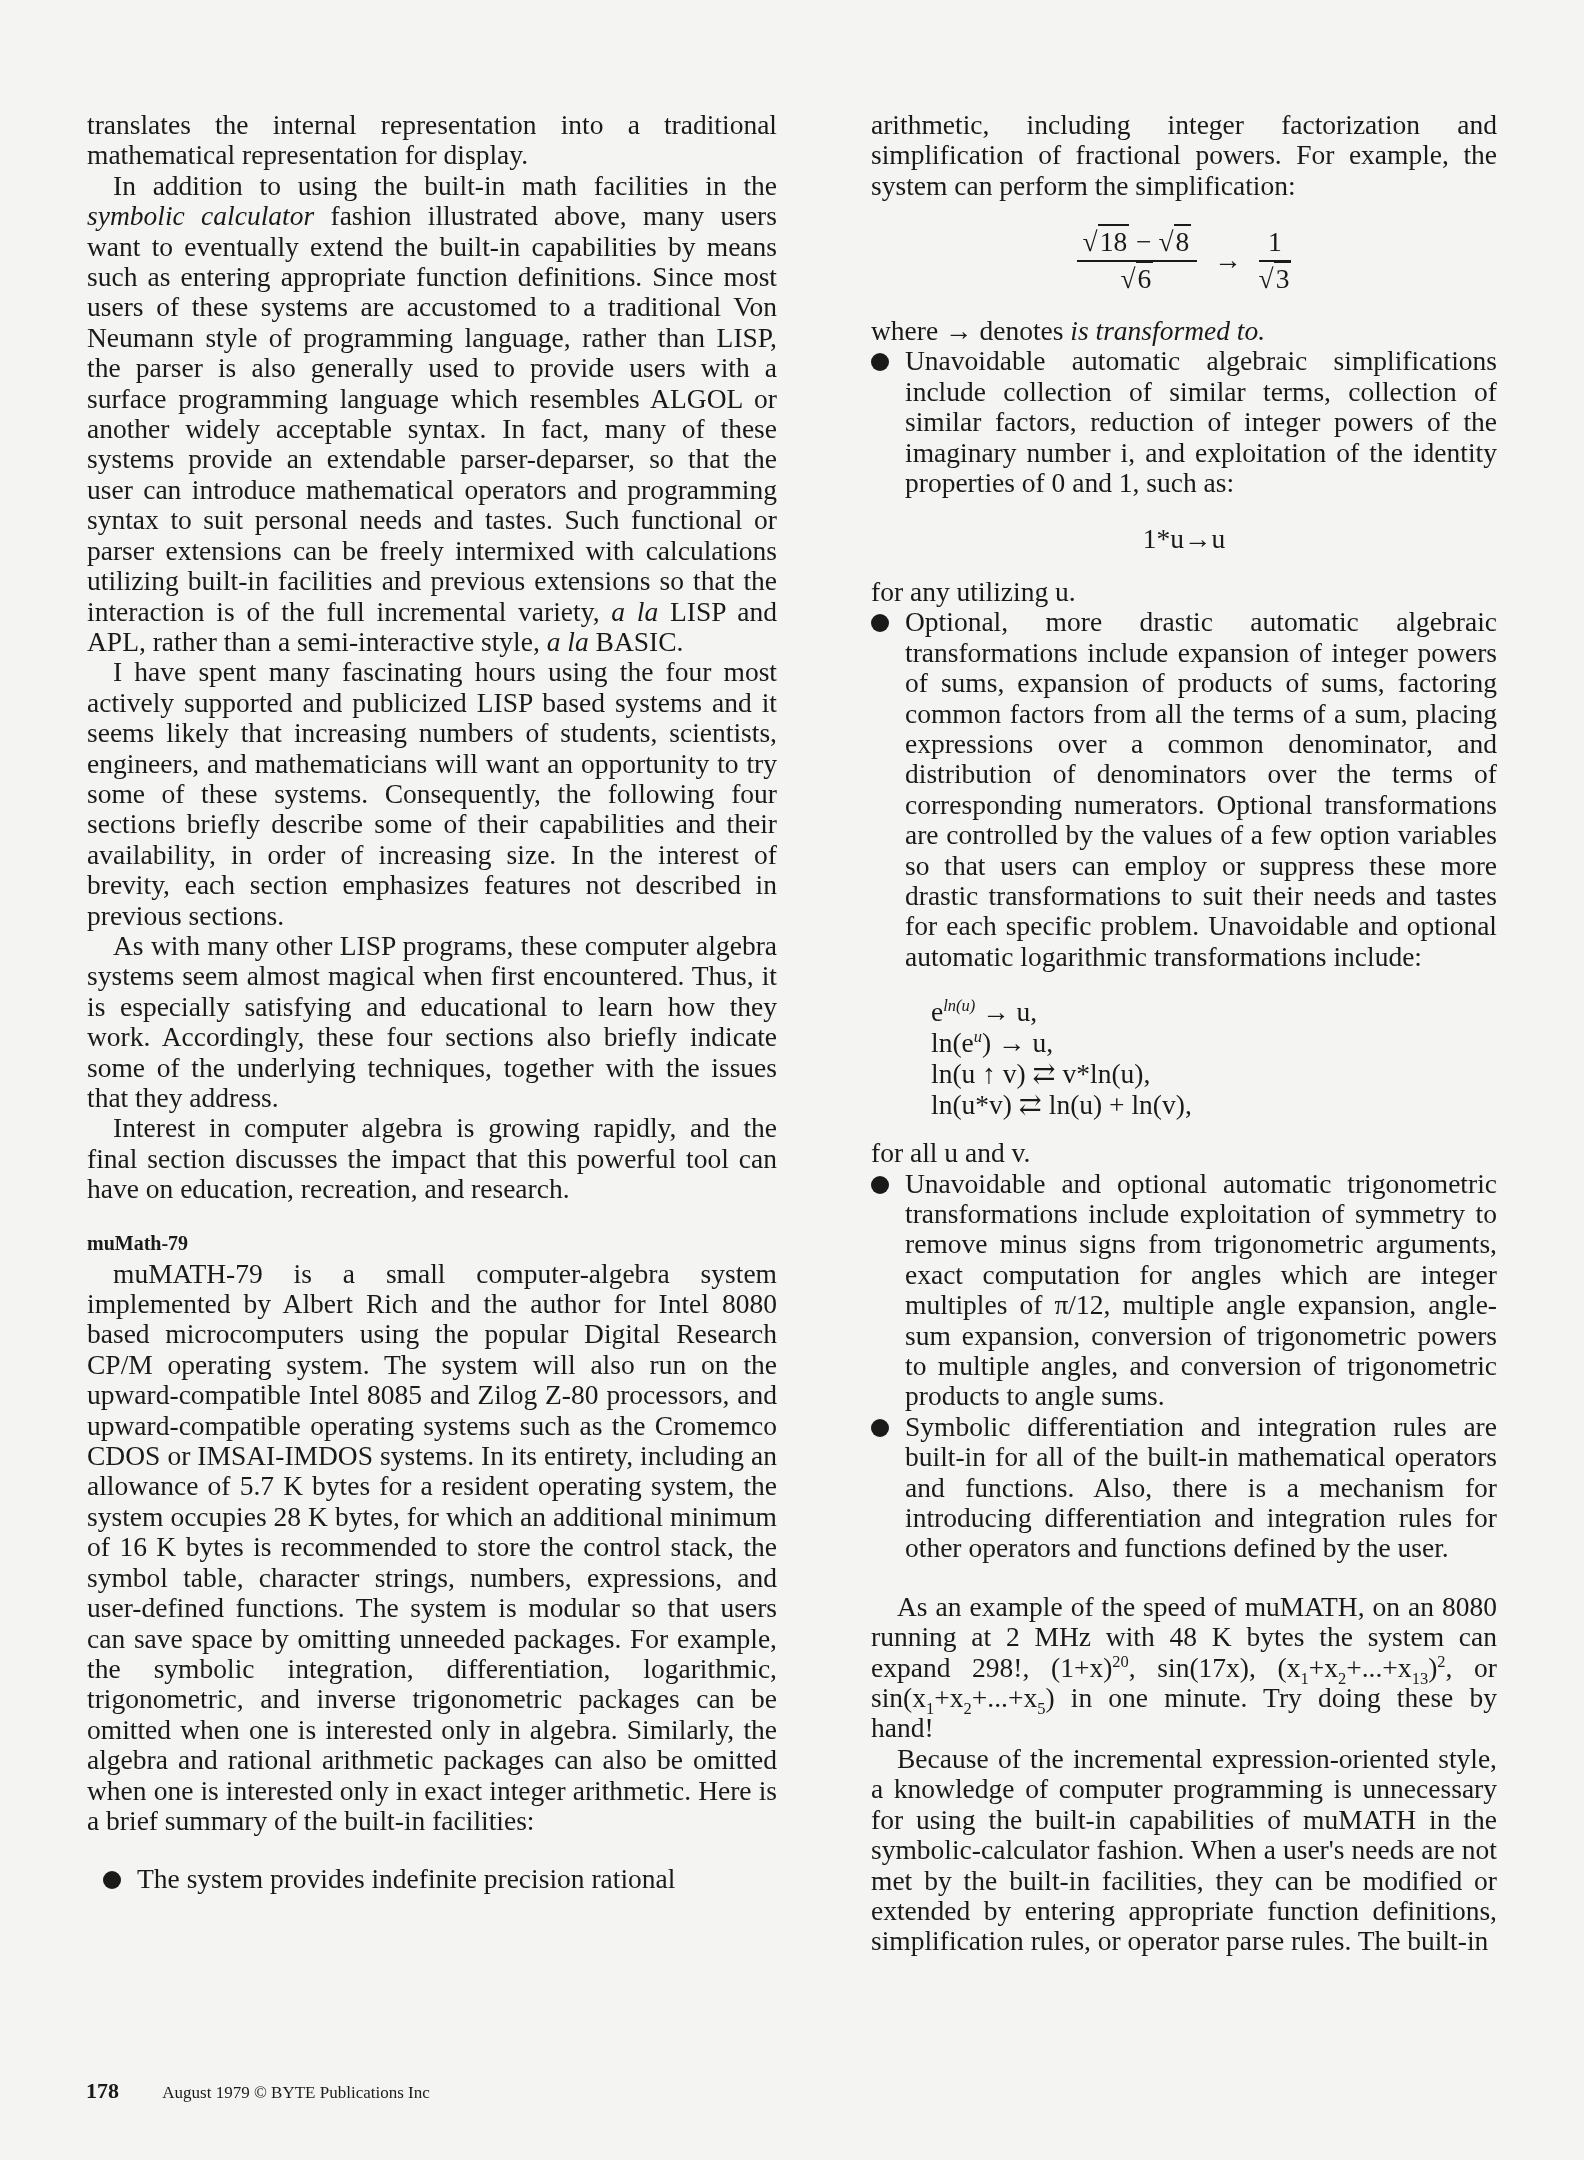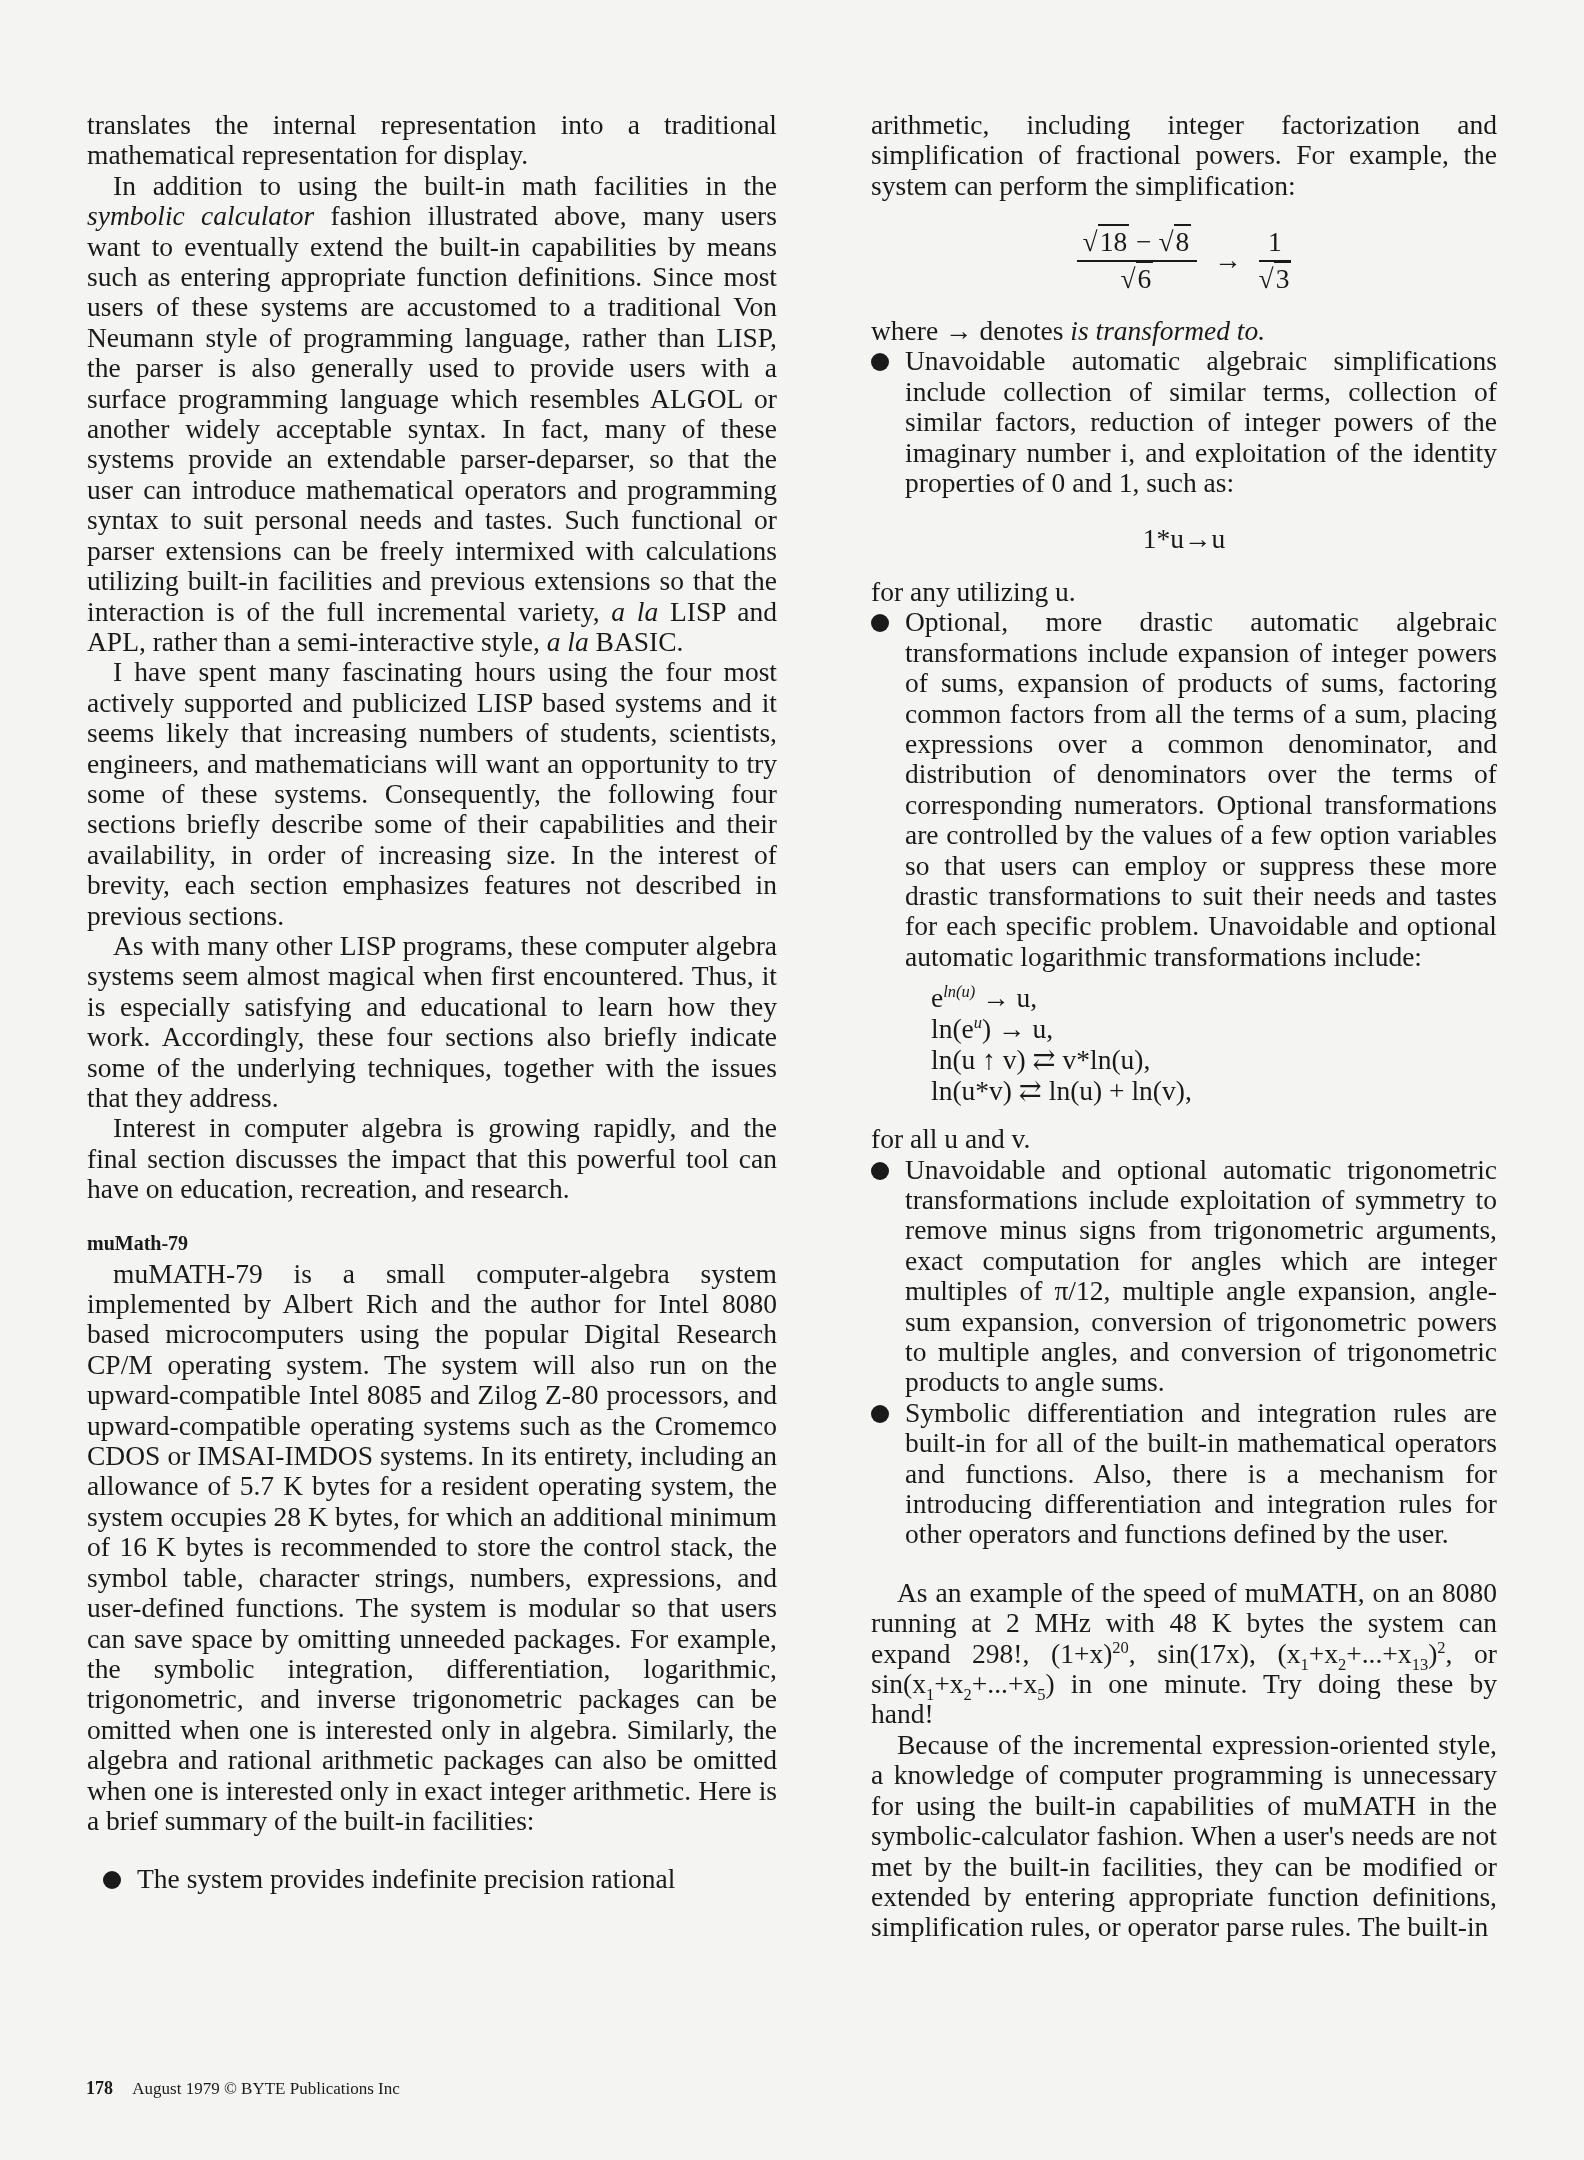--- a/index.html
+++ b/index.html
@@ -31,30 +31,30 @@
   .frac .den { display: block; padding-top: 2px; }
   .sqrt { border-top: 2px solid #1a1a1a; padding: 0 2px; }
   .arrow { display: inline-block; vertical-align: middle; margin: 0 10px; }
   .bullet { position: relative; padding-left: 34px; text-align: justify; }
   .bullet .dot {
     position: absolute; left: 0; top: 7px;
     width: 18px; height: 18px; border-radius: 50%;
     background: #1a1a1a;
   }
   .bullet-text { text-align: justify; }
-  .logrules { margin: 10px 0 18px 60px; }
+  .logrules { margin: 24px 0 18px 60px; }
   .logrules div { line-height: 31px; }
   sup { font-size: 60%; line-height: 0; font-style: italic; }
   sub { font-size: 60%; line-height: 0; }
   em { font-style: italic; }
   .footer {
     position: absolute; left: 86px; top: 2078px;
     font-size: 17px; color: #1a1a1a;
   }
-  .footer .pg { font-weight: bold; margin-right: 16px; font-size: 18px; }
+  .footer .pg { font-weight: bold; margin-right: 40px; font-size: 22px; }
   .sp { margin-top: 28px; }
 </style>
 </head>
 <body>
 
 <div class="col col-left">
   <p>translates the internal representation into a traditional mathematical representation for display.</p>
   <p class="indent"><span>In addition to using the built-in math facilities in the </span><em>symbolic calculator</em><span> fashion illustrated above, many users want to eventually extend the built-in capabilities by means such as entering appropriate function definitions. Since most users of these systems are accustomed to a traditional Von Neumann style of programming language, rather than LISP, the parser is also generally used to provide users with a surface programming language which resembles ALGOL or another widely acceptable syntax. In fact, many of these systems provide an extendable parser-deparser, so that the user can introduce mathematical operators and programming syntax to suit personal needs and tastes. Such functional or parser extensions can be freely intermixed with calculations utilizing built-in facilities and previous extensions so that the interaction is of the full incremental variety, </span><em>a la</em><span> LISP and APL, rather than a semi-interactive style, </span><em>a la</em><span> BASIC.</span></p>
   <p class="indent">I have spent many fascinating hours using the four most actively supported and publicized LISP based systems and it seems likely that increasing numbers of students, scientists, engineers, and mathematicians will want an opportunity to try some of these systems. Consequently, the following four sections briefly describe some of their capabilities and their availability, in order of increasing size. In the interest of brevity, each section emphasizes features not described in previous sections.</p>
   <p class="indent">As with many other LISP programs, these computer algebra systems seem almost magical when first encountered. Thus, it is especially satisfying and educational to learn how they work. Accordingly, these four sections also briefly indicate some of the underlying techniques, together with the issues that they address.</p>

